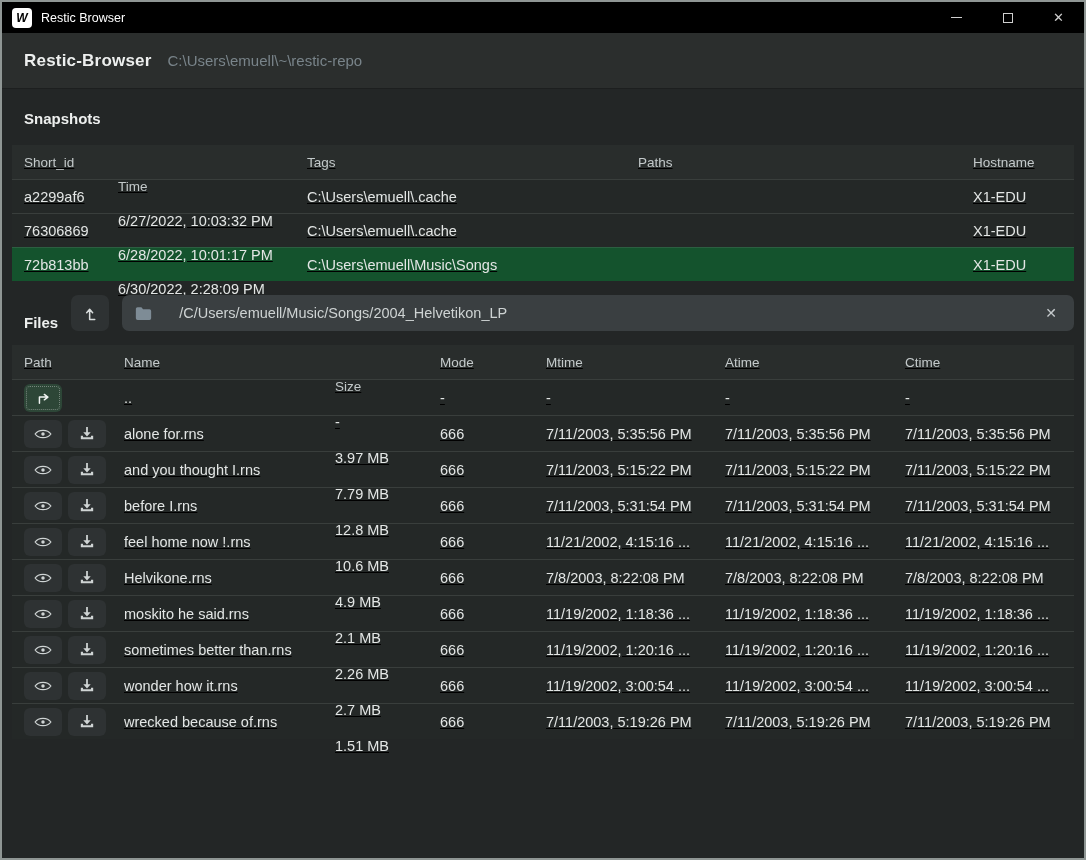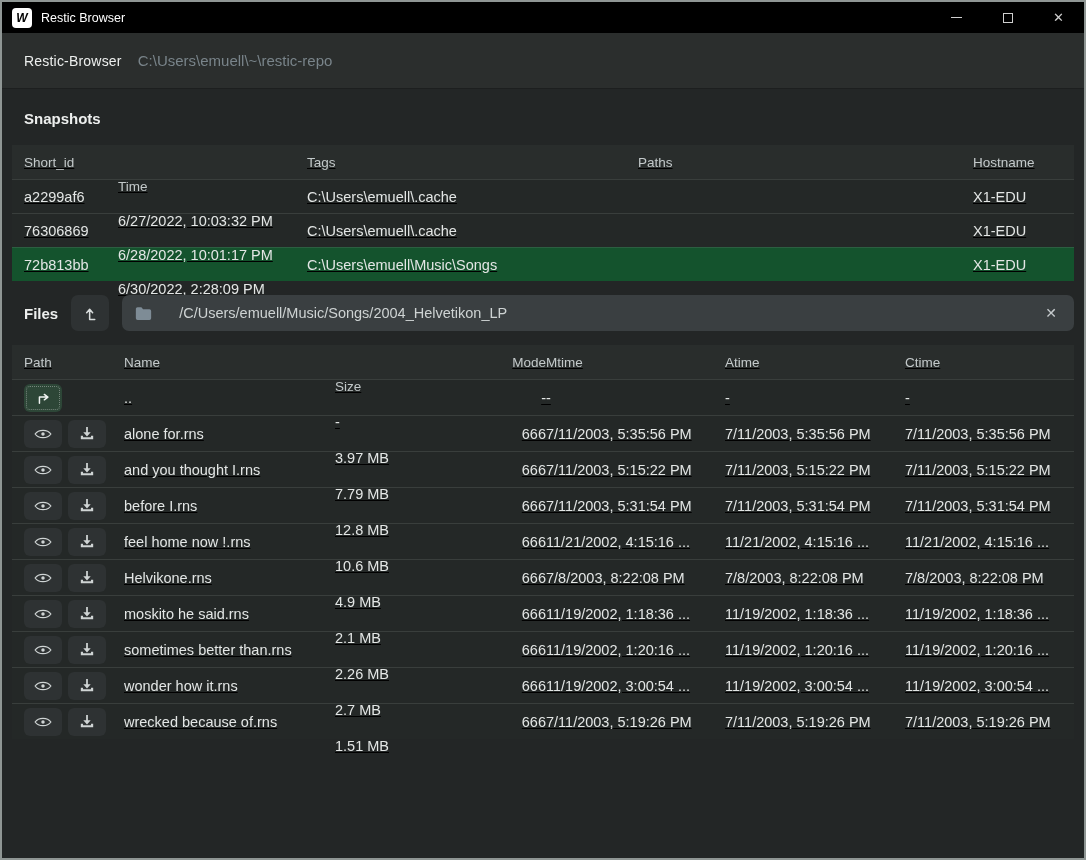--- a/index.html
+++ b/index.html
@@ -31,21 +31,21 @@
     color:#cfcfcf; font-size:13px; cursor:default;
   }
   .min-glyph { display:block; width:11px; border-top:1.5px solid #cfcfcf; }
   .max-glyph { display:block; width:10px; height:10px; border:1.3px solid #cfcfcf; }
   
   .header {
     height:56px; background:#2b2e2d; flex:none;
     display:flex; align-items:center; padding:0 22px;
     border-bottom:1px solid #1d1f1f;
   }
-  .app-title { font-size:14px; font-weight:normal; color:#edefee; letter-spacing:.2px; }
+  .app-title { font-size:17px; font-weight:bold; color:#edefee; letter-spacing:.2px; }
   .select-repo-btn {
     margin-left:24px;
     background:#2c4236; color:#f0f2f1;
     border:none; border-radius:7px;
     font-family:inherit; font-size:14.5px; font-weight:bold;
     padding:11px 19px; cursor:pointer;
   }
   .repo-path { margin-left:16px; color:#79848a; font-size:15px; }
   
   .section-heading { font-size:15px; font-weight:bold; color:#edefee; }
@@ -65,38 +65,38 @@
   }
   .trow.selected { background:#14532d; }
   .cell { overflow:hidden; white-space:nowrap; flex:none; }
   
   .s-id   { width:94px; }
   .s-time { width:189px;margin-top:48px; }
   .s-paths{ width:335px; }
   .s-tags { width:331px; }
   .s-host { flex:1; }
   
-  .files-bar { display:flex; align-items:center; margin:14px 10px 0; padding-left:12px; gap:13px; height:36px; }
+  .files-bar { display:flex; align-items:flex-end; margin:14px 10px 0; padding-left:12px; gap:13px; height:36px; }
   .up-btn {
     width:38px; height:36px; background:#2e3233; border:none; border-radius:7px;
     display:flex; align-items:center; justify-content:center; cursor:pointer; flex:none;
   }
   .path-bar {
     flex:1; height:36px; background:#3a3f41; border-radius:7px;
     display:flex; align-items:center; padding:0 13px; gap:27px;
   }
   .path-text { flex:1; color:#ced3d3; font-size:14.5px; white-space:nowrap; overflow:hidden; }
   .clear-btn { background:none; border:none; color:#c6cbcd; font-size:14px; cursor:pointer; padding:2px 4px; }
   
   .files-table { margin-top:14px; }
   .f-row { height:36px; }
   .f-path { width:100px; display:flex; gap:6px; }
   .f-name { width:211px; }
   .f-size { width:105px;margin-top:48px; }
-  .f-mode { width:106px;text-align:right; }
+  .f-mode { width:106px; }
   .f-mtime{ width:179px; }
   .f-atime{ width:180px; }
   .f-ctime{ flex:1; }
   .icon-btn {
     width:38px; height:28px; border:none; border-radius:6px;
     background:#2e3233; display:flex; align-items:center; justify-content:center;
     cursor:pointer; flex:none;
   }
   .icon-btn.green {
     background:#2d4637;

